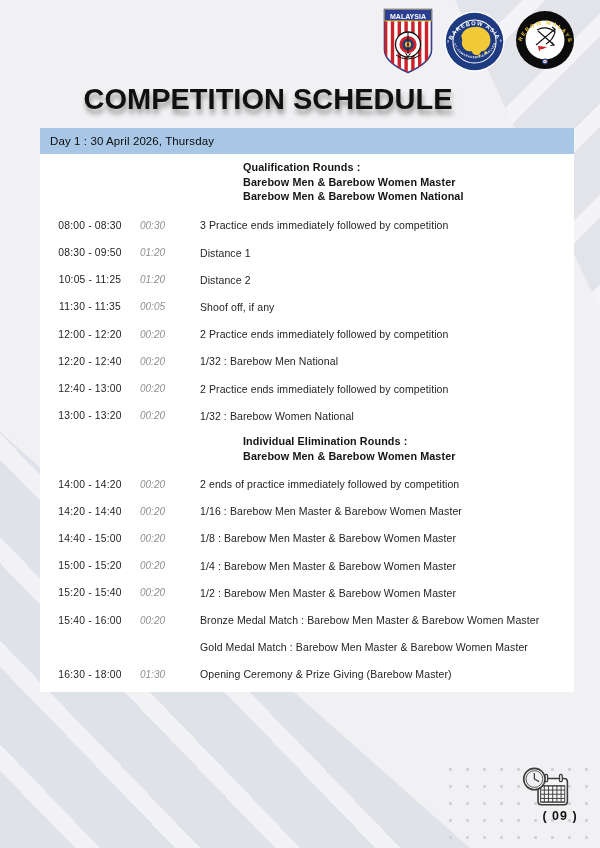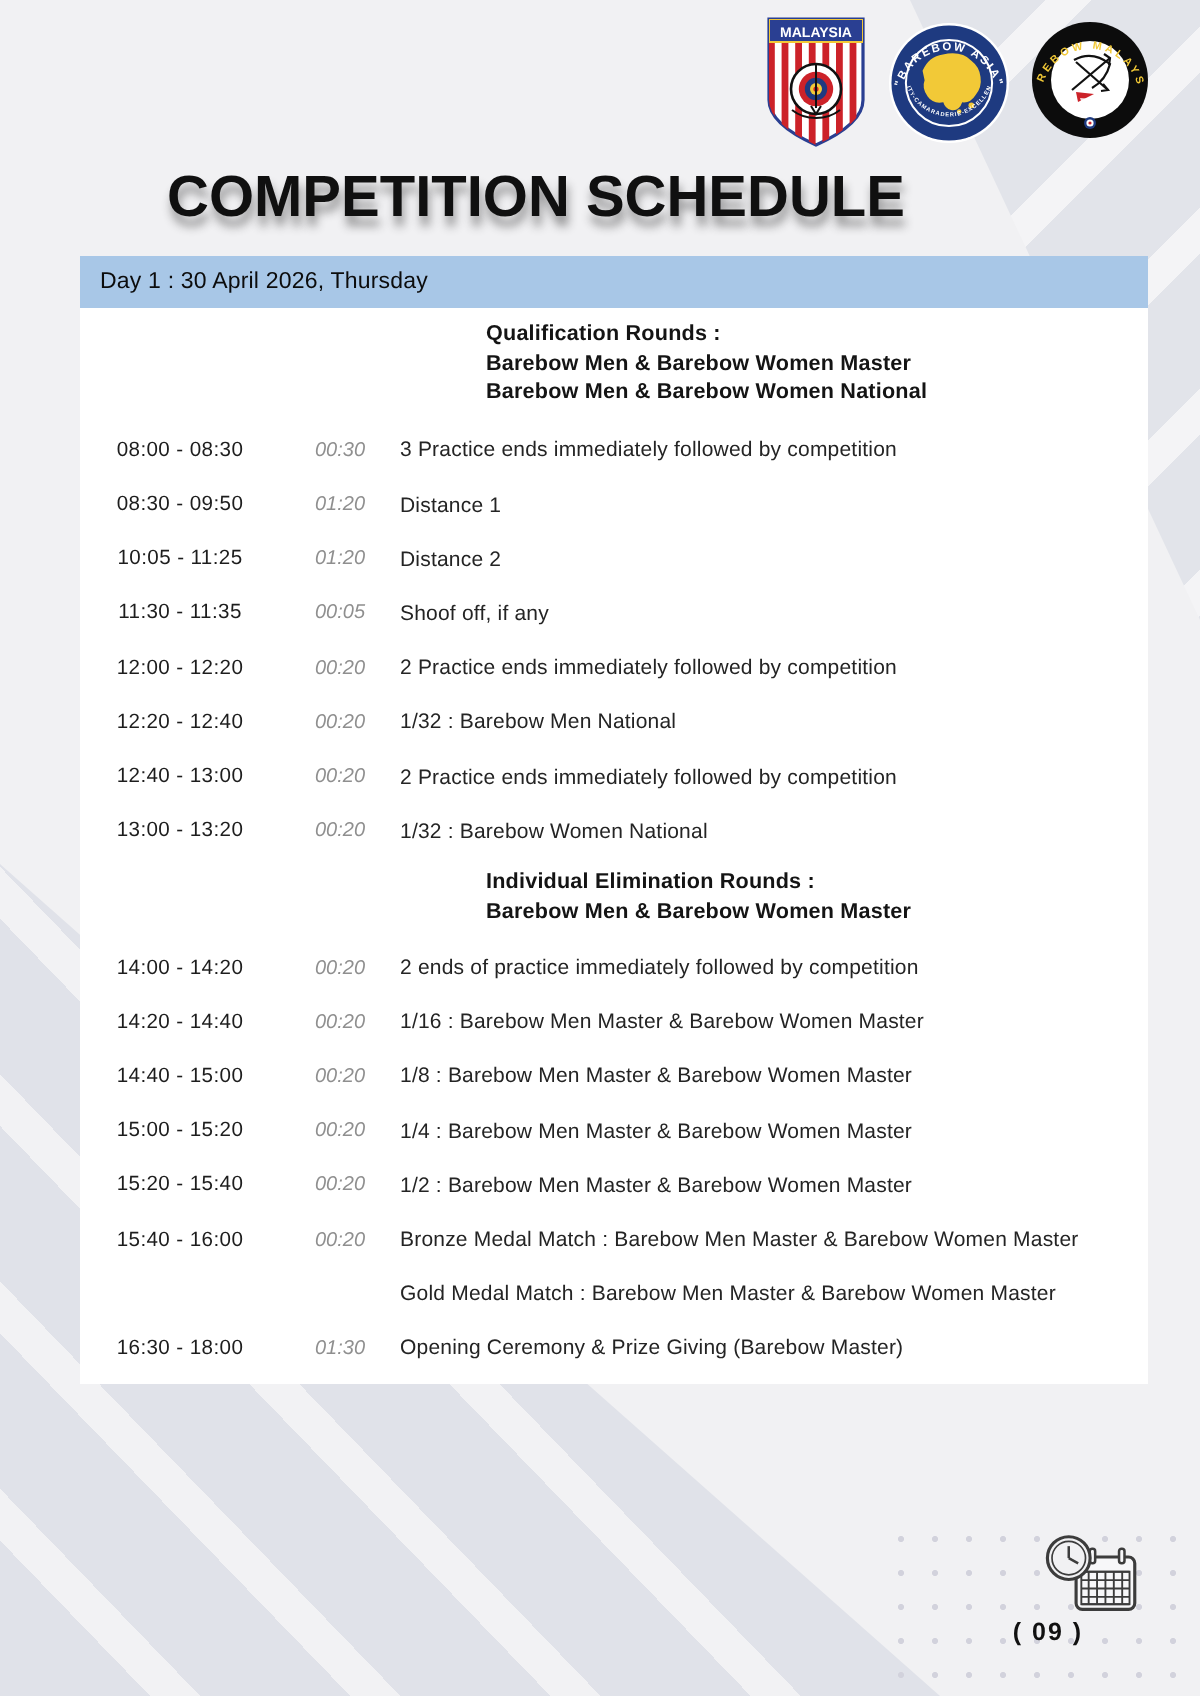--- a/index.html
+++ b/index.html
@@ -56,30 +56,30 @@
   .section:first-child{margin-bottom:1px;}
   .section-line{
     font-size:10.8px;font-weight:bold;color:#141414;line-height:14.6px;
     letter-spacing:0.1px;
     margin-left:43px;
   }
   .section + .row{margin-top:0;}
   .row{height:27.2px;display:flex;align-items:center;}
   .cell{box-sizing:border-box;}
   .cell.time{width:100px;text-align:center;font-size:10.3px;color:#1d1d1d;letter-spacing:0.2px;}
-  .cell.duration{width:60px;text-align:center;font-size:10px;font-style:italic;color:#8f8f8f;}
+  .cell.duration{width:60px;font-size:10px;font-style:italic;color:#8f8f8f;}
   .cell.desc{flex:1;font-size:10.5px;color:#242424;letter-spacing:0.1px;}
   
   .section.mid{margin-top:5px;margin-bottom:7px;}
   .section.first{margin-bottom:8px;}
 
   
   .footer-icon{left:522px;top:767px;}
   .page-num{
-    left:494px;top:809px;width:60px;text-align:center;
+    left:530px;top:809px;width:60px;text-align:center;
     font-size:12.5px;font-weight:bold;color:#111;letter-spacing:1px;
   }
 </style>
 </head>
 <body>
 
 <div class="abs stripes-tr"></div>
 <div class="abs stripes-bl"></div>
 <div class="abs dot-grid"></div>
 

